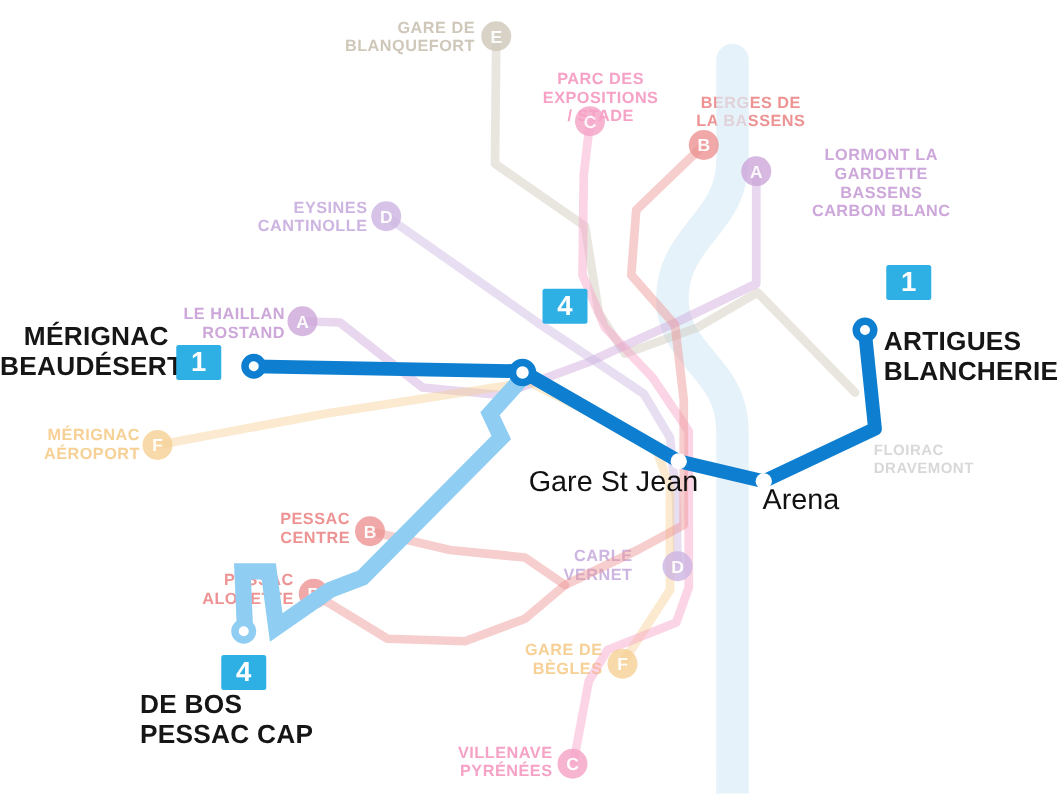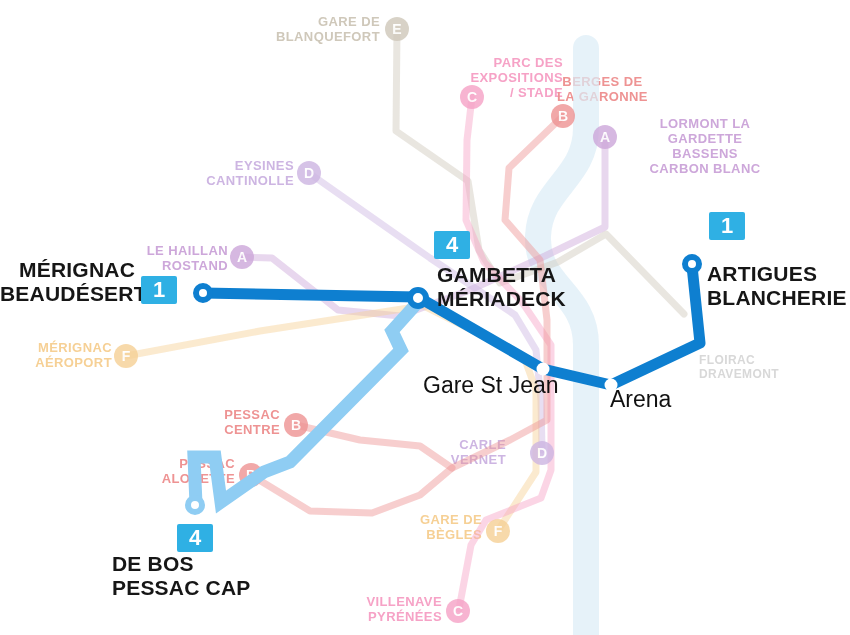--- a/index.html
+++ b/index.html
@@ -8,21 +8,21 @@
   .stage{position:absolute;inset:0;width:788px;height:635px;}
   
   .layer-faded-labels{position:absolute;inset:0;z-index:1;}
   .layer-map{position:absolute;inset:0;z-index:2;pointer-events:none;}
   .layer-top-labels{position:absolute;inset:0;z-index:3;}
   
   .flabel{position:absolute;font-size:13px;line-height:15px;font-weight:700;
           letter-spacing:.4px;text-align:center;}
   .flabel span{display:block;}
   .al-r{text-align:right;}
-  .al-c{text-align:right;}
+  .al-c{text-align:center;}
   .colA{color:var(--lineA);} .colB{color:var(--lineB);} .colC{color:var(--lineC);}
   .colD{color:var(--lineD);} .colE{color:var(--lineE);} .colF{color:var(--lineF);}
   
   .hlabel{position:absolute;font-size:21px;line-height:24px;font-weight:700;
           color:var(--labelDark);letter-spacing:.2px;}
   .hlabel span{display:block;}
   .mlabel{position:absolute;font-size:23px;line-height:26px;font-weight:400;
           color:#111;}
   .floirac{position:absolute;font-size:12px;line-height:14px;font-weight:700;
            color:var(--floirac);letter-spacing:.4px;margin-top:28px;}
@@ -44,21 +44,21 @@
     <div class="flabel al-r colE" style="left:235px;top:14px;width:145px;">
       <span>GARE DE</span>
       <span>BLANQUEFORT</span>
     </div>
     <div class="flabel al-c colC" style="left:398px;top:55px;width:165px;">
       <span>PARC DES EXPOSITIONS</span>
       <span>/ STADE</span>
     </div>
     <div class="flabel colB" style="left:557px;top:74px;">
       <span>BERGES DE</span>
-      <span>LA GARONNE</span>
+      <span>LA BASSENS</span>
     </div>
     <div class="flabel colA" style="left:622px;top:116px;">
       <span>LORMONT LA GARDETTE</span>
       <span>BASSENS</span>
       <span>CARBON BLANC</span>
     </div>
     <div class="flabel al-r colD" style="left:158px;top:158px;width:136px;">
       <span>EYSINES</span>
       <span>CANTINOLLE</span>
     </div>
@@ -171,24 +171,20 @@
   </svg>
 
   <div class="layer-top-labels">
     <div class="hlabel al-r" style="left:0;top:258px;width:135px;">
       <span>MÉRIGNAC</span>
       <span>BEAUDÉSERT</span>
     </div>
     <div class="numbadge" style="left:141px;top:276px;">1</div>
 
     <div class="numbadge" style="left:434px;top:231px;">4</div>
-    <div class="hlabel" style="left:437px;top:263px;">
-      <span>GAMBETTA</span>
-      <span>MÉRIADECK</span>
-    </div>
 
     <div class="numbadge" style="left:709px;top:212px;">1</div>
     <div class="hlabel" style="left:707px;top:246px;margin-top:16px;">
       <span>ARTIGUES</span>
       <span>BLANCHERIE</span>
     </div>
 
     <div class="floirac" style="left:699px;top:325px;">
       <span>FLOIRAC</span>
       <span>DRAVEMONT</span>

